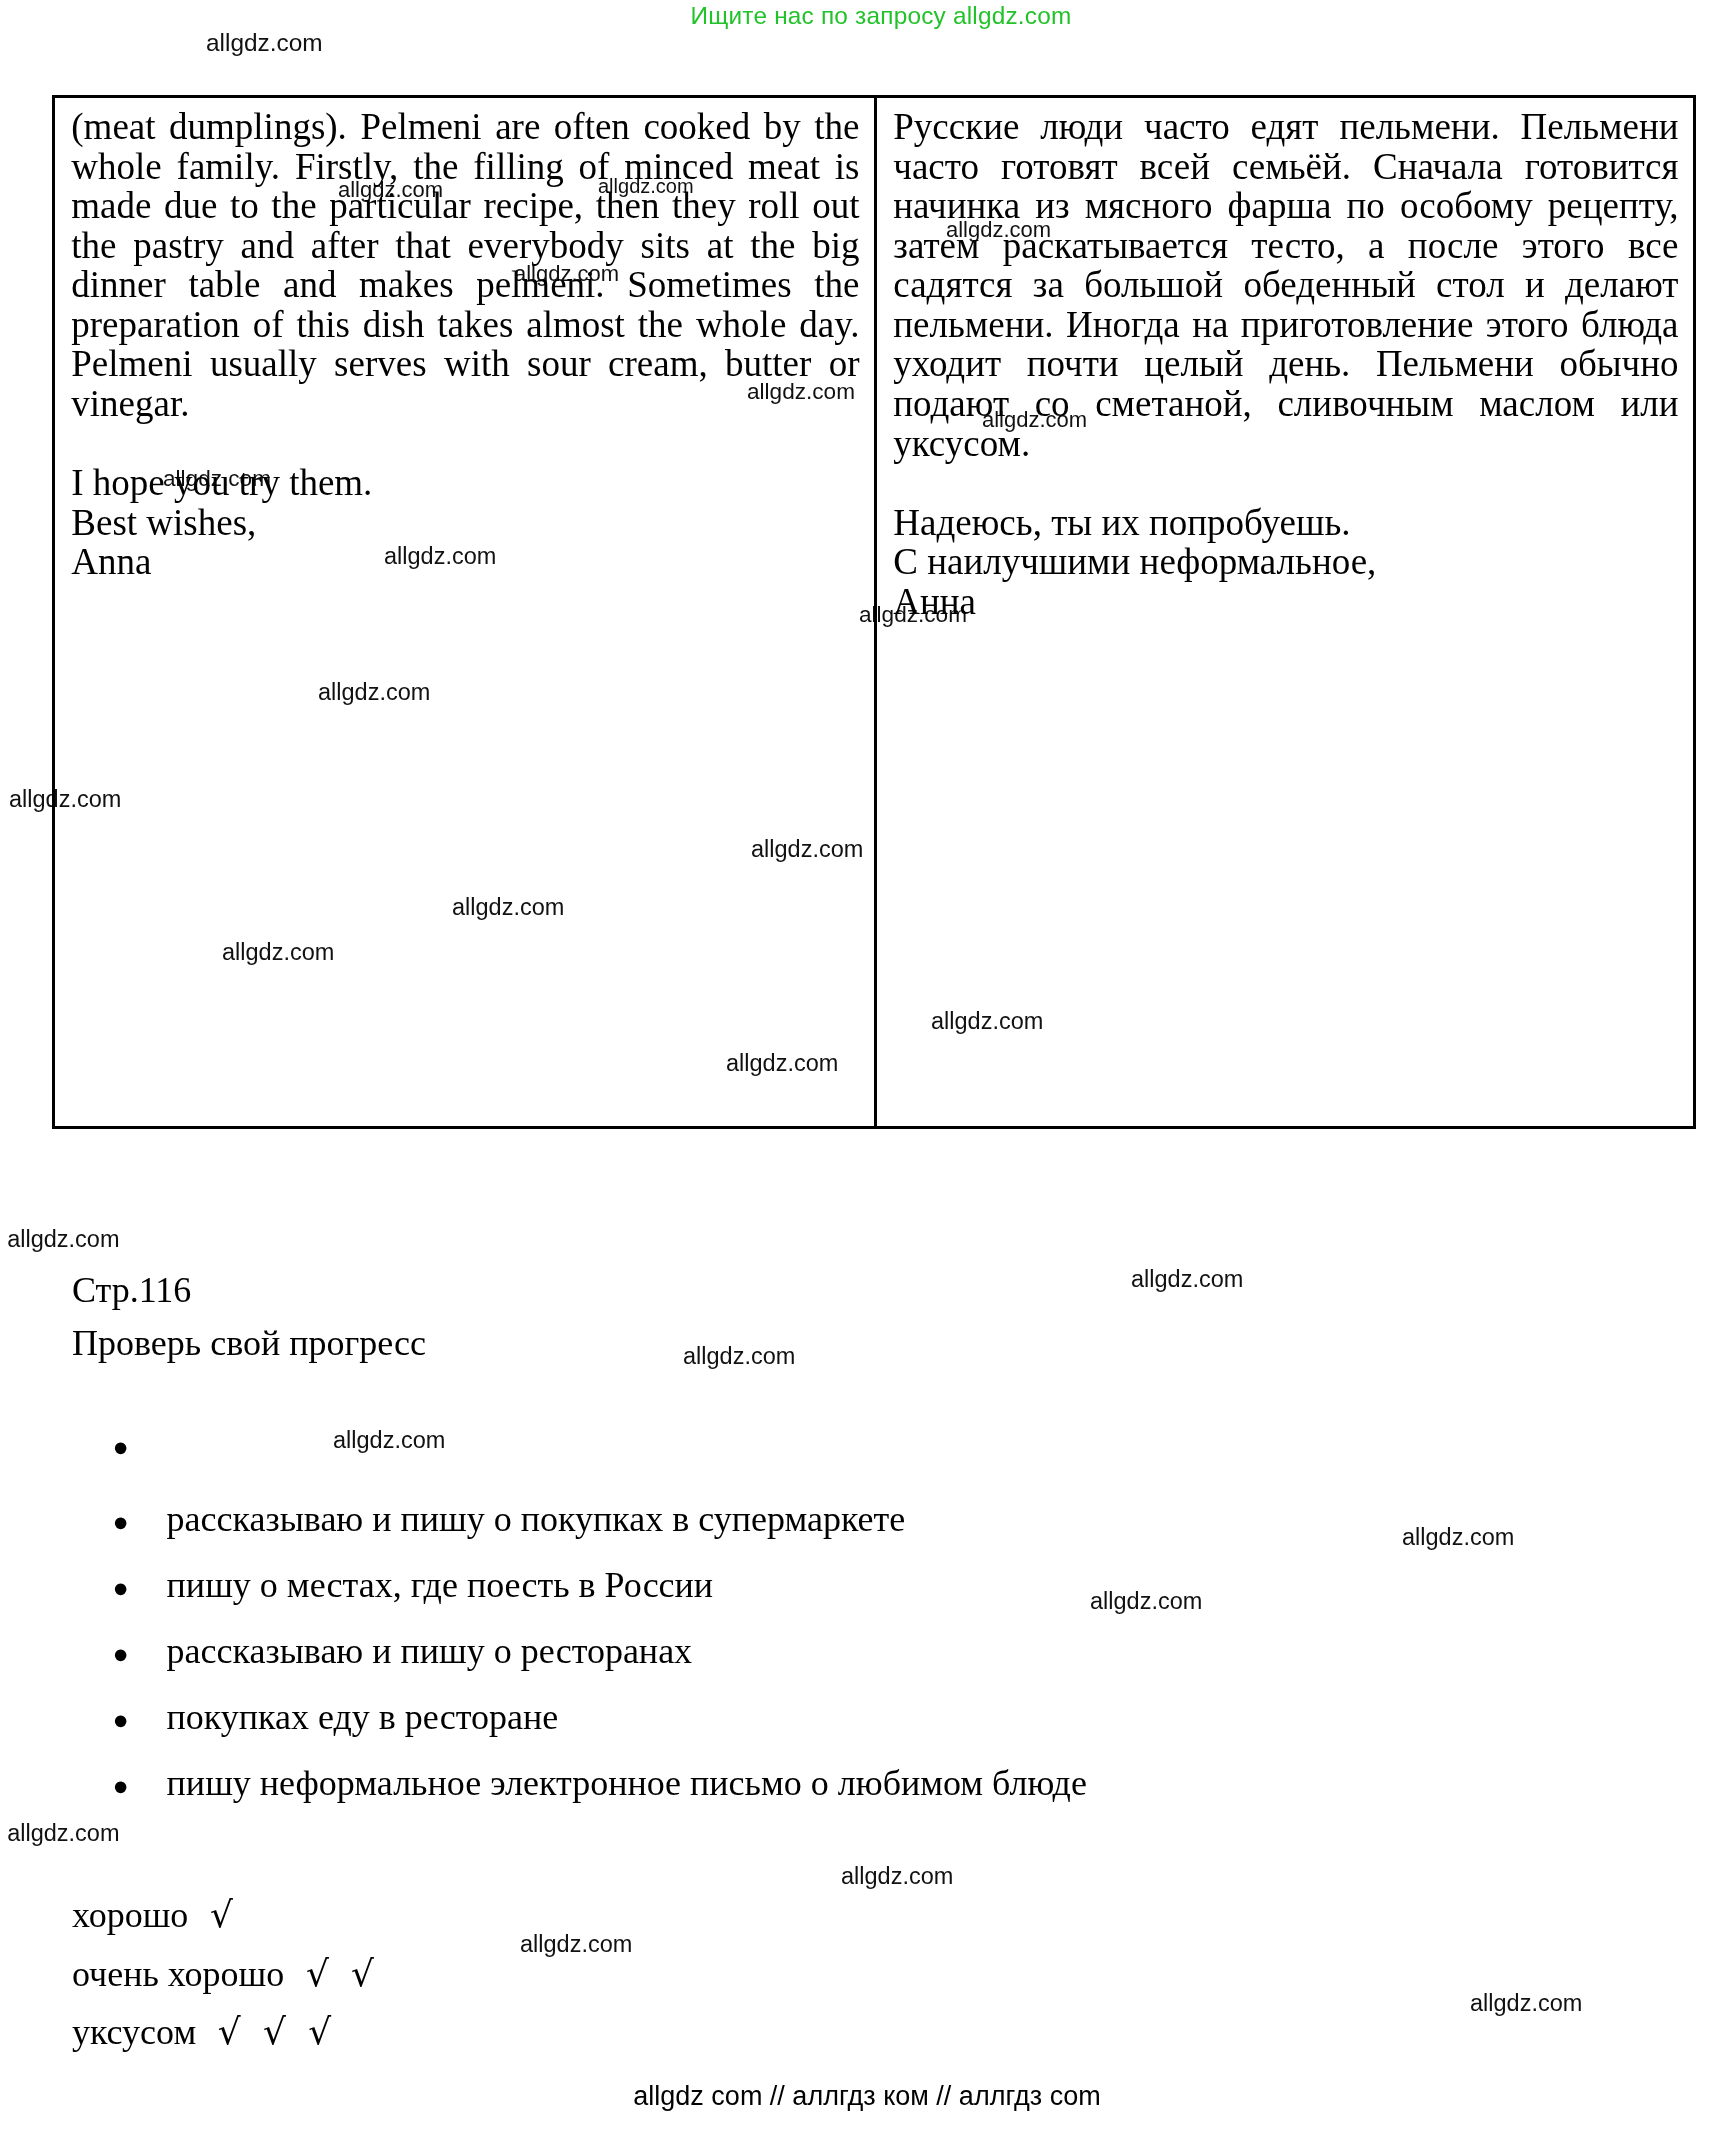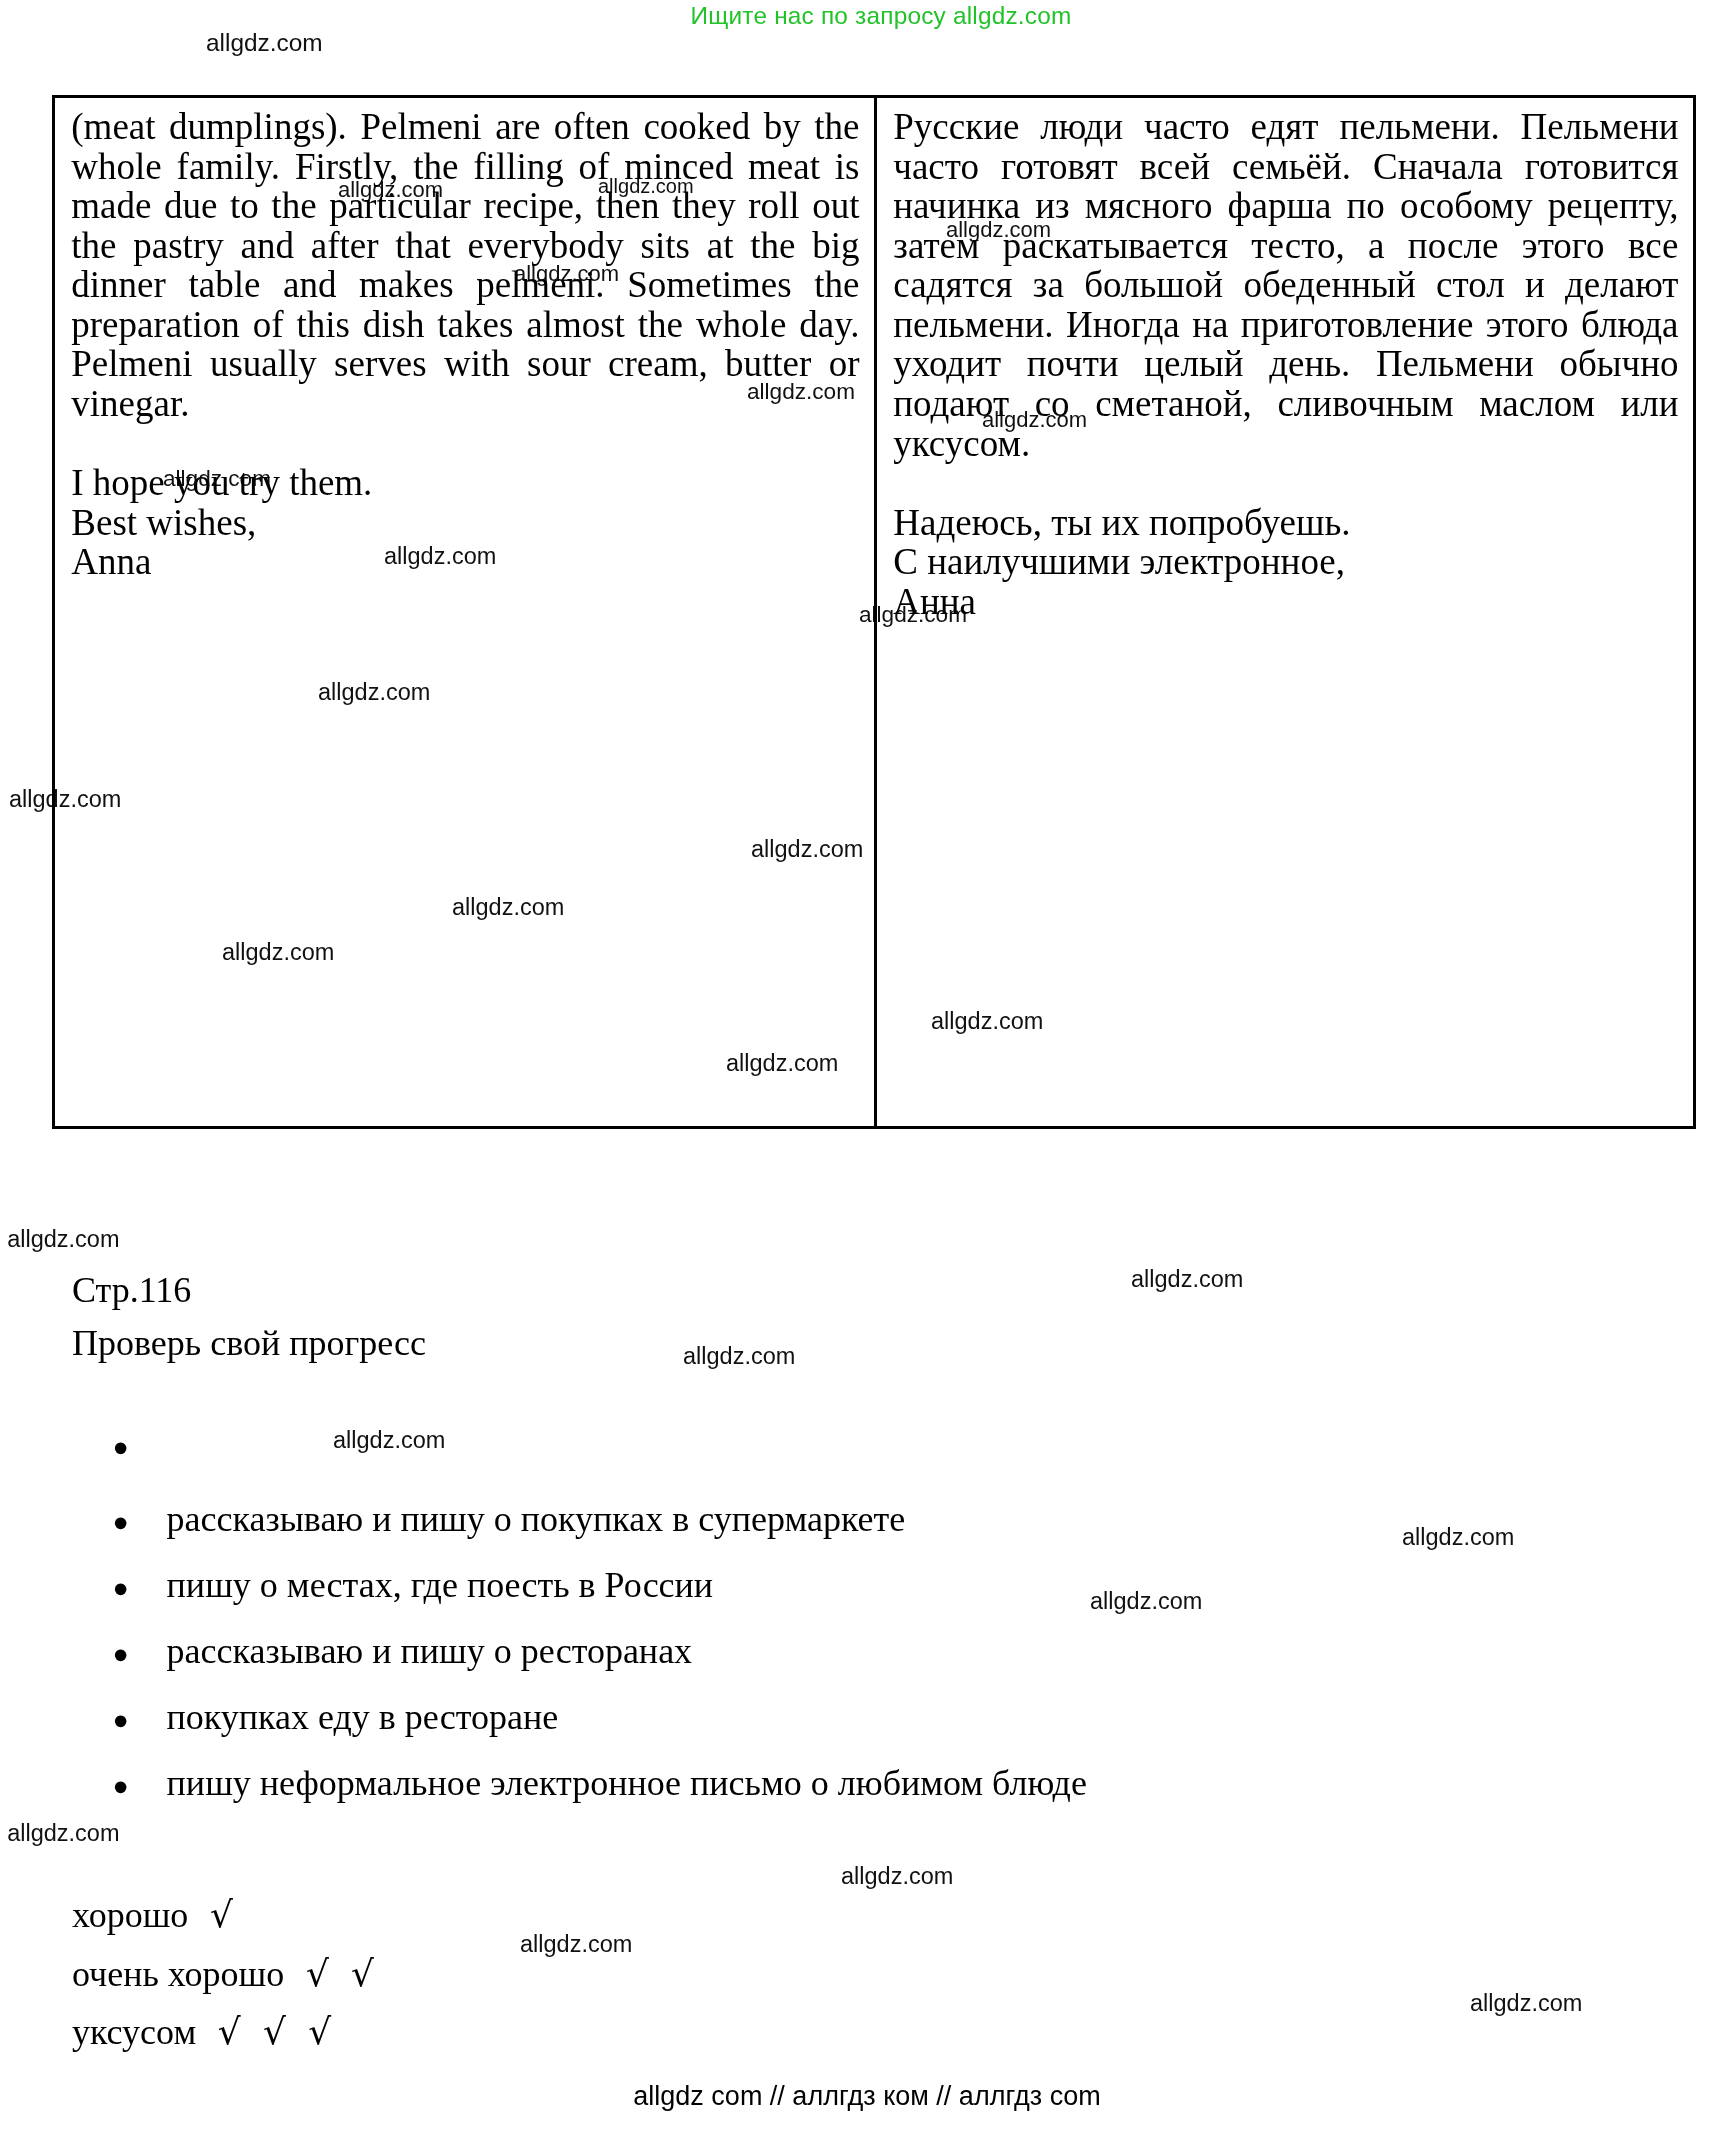--- a/index.html
+++ b/index.html
@@ -194,21 +194,21 @@
   <div class="cell cell-left">
     <p class="para para-just">(meat dumplings). Pelmeni are often cooked by the whole family. Firstly, the filling of minced meat is made due to the particular recipe, then they roll out the pastry and after that everybody sits at the big dinner table and makes pelmeni. Sometimes the preparation of this dish takes almost the whole day. Pelmeni usually serves with sour cream, butter or vinegar.</p>
     <p class="line">I hope you try them.</p>
     <p class="line">Best wishes,</p>
     <p class="line">Anna</p>
   </div>
 
   <div class="cell cell-right">
     <p class="para para-just">Русские люди часто едят пельмени. Пельмени часто готовят всей семьёй. Сначала готовится начинка из мясного фарша по особому рецепту, затем раскатывается тесто, а после этого все садятся за большой обеденный стол и делают пельмени. Иногда на приготовление этого блюда уходит почти целый день. Пельмени обычно подают со сметаной, сливочным маслом или уксусом.</p>
     <p class="line">Надеюсь, ты их попробуешь.</p>
-    <p class="line">С наилучшими электронное,</p>
+    <p class="line">С наилучшими неформальное,</p>
     <p class="line">Анна</p>
   </div>
 
 </div>
 
 <div class="page-ref">Стр.116</div>
 <div class="page-sub">Проверь свой прогресс</div>
 
 <div class="skills">
   <div class="skill-row">

